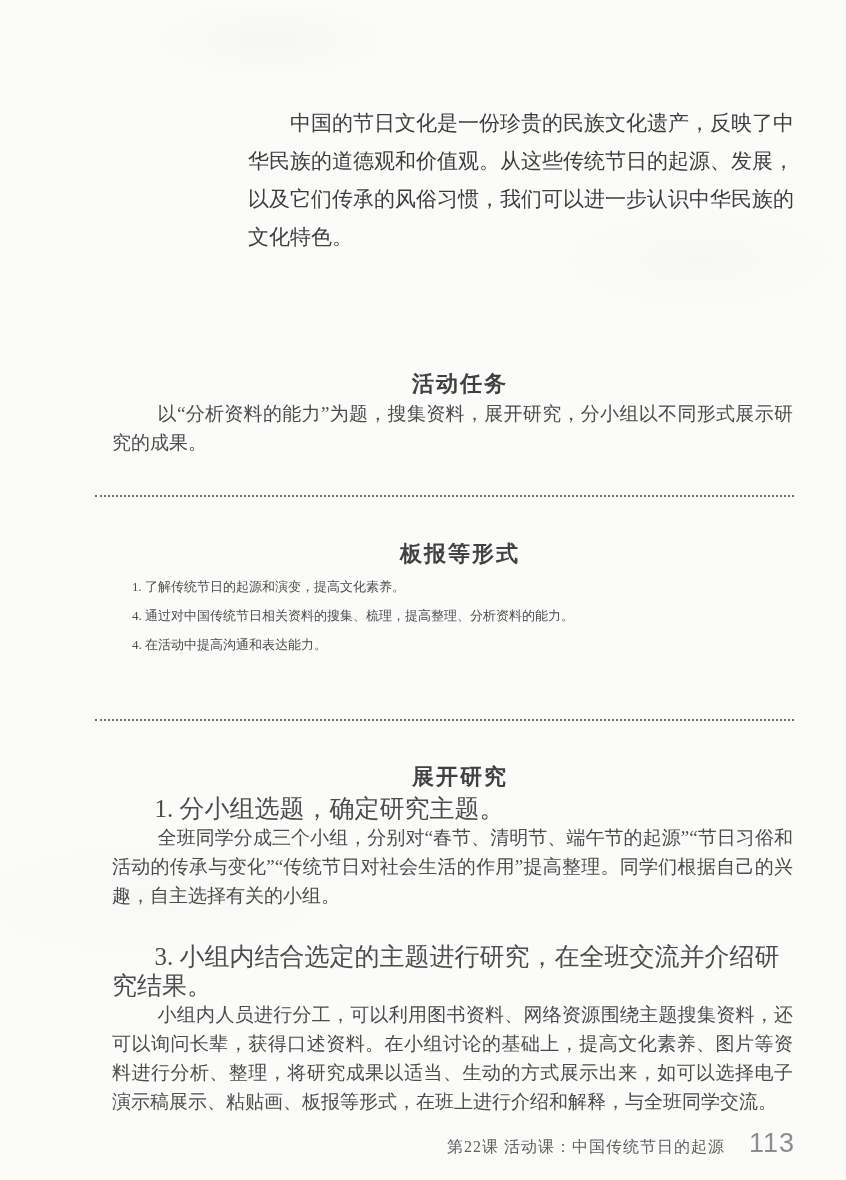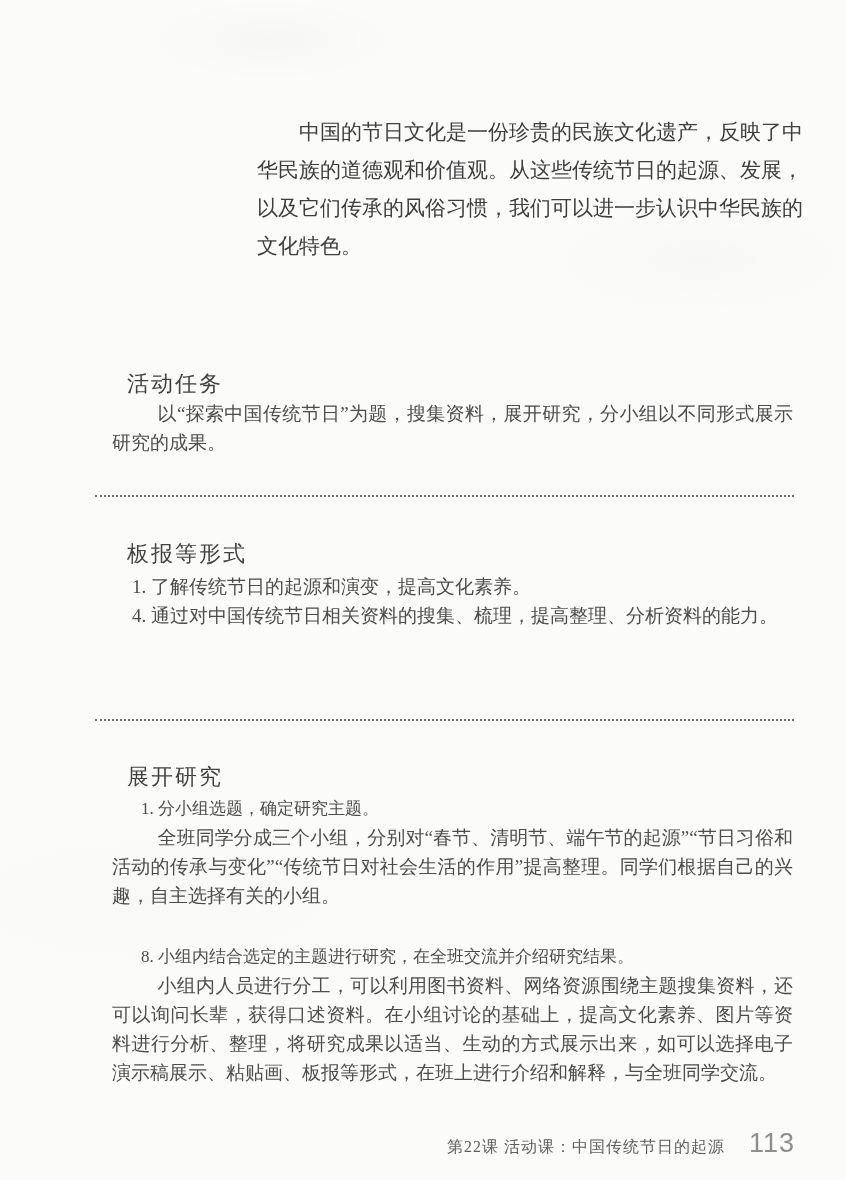--- a/index.html
+++ b/index.html
@@ -28,65 +28,66 @@
   .intro {
     position: absolute;
     left: 248px;
     top: 104px;
     width: 546px;
     font-size: 21px;
     line-height: 38px;
     text-indent: 2em;
     text-align: justify;
     color: #3d3d3d;
-    margin: 9px;
+    margin: 0;
   }
 
   .section {
     position: absolute;
     left: 112px;
     width: 681px;
   }
   .sec-task    { top: 371px; }
   .sec-goals   { top: 541px; }
   .sec-process { top: 764px; }
 
   h2.sec-title {
     font-family: "Liberation Sans", "DejaVu Sans", sans-serif;
     font-size: 22px;
     line-height: 26px;
-    font-weight: 400;
+    font-weight: 700;
     letter-spacing: 2px;
     color: #414141;
     margin: 0 0 0 15px;
+    text-align: center;
   }
 
   .body-text {
     font-size: 19px;
     line-height: 29px;
     text-align: justify;
     text-indent: 2.4em;
     color: #4c4c4c;
     margin: 2px 0 0 0;
   }
 
   .goals-list {
     list-style: none;
     margin: 5px 0 0 0;
     padding: 0;
   }
   .goals-list li {
-    font-size: 19px;
+    font-size: 13px;
     line-height: 29px;
     color: #4c4c4c;
     padding-left: 20px;
   }
 
   .step-head {
-    font-size: 17px;
+    font-size: 25px;
     line-height: 29px;
     color: #4c4c4c;
     text-indent: 1.7em;
     margin: 4px 0 0 0;
   }
   .step-head.second {
     margin-top: 32px;
   }
   .step-body {
     font-size: 19px;
@@ -129,40 +130,41 @@
 </style>
 </head>
 <body>
 
 <div class="page">
 
   <p class="intro">中国的节日文化是一份珍贵的民族文化遗产，反映了中华民族的道德观和价值观。从这些传统节日的起源、发展，以及它们传承的风俗习惯，我们可以进一步认识中华民族的文化特色。</p>
 
   <section class="section sec-task">
     <h2 class="sec-title">活动任务</h2>
-    <p class="body-text">以“探索中国传统节日”为题，搜集资料，展开研究，分小组以不同形式展示研究的成果。</p>
+    <p class="body-text">以“分析资料的能力”为题，搜集资料，展开研究，分小组以不同形式展示研究的成果。</p>
   </section>
 
   <div class="divider divider-1"></div>
 
   <section class="section sec-goals">
     <h2 class="sec-title">板报等形式</h2>
     <ul class="goals-list">
       <li>1. 了解传统节日的起源和演变，提高文化素养。</li>
       <li>4. 通过对中国传统节日相关资料的搜集、梳理，提高整理、分析资料的能力。</li>
+      <li>4. 在活动中提高沟通和表达能力。</li>
     </ul>
   </section>
 
   <div class="divider divider-2"></div>
 
   <section class="section sec-process">
     <h2 class="sec-title">展开研究</h2>
     <p class="step-head">1. 分小组选题，确定研究主题。</p>
     <p class="step-body">全班同学分成三个小组，分别对“春节、清明节、端午节的起源”“节日习俗和活动的传承与变化”“传统节日对社会生活的作用”提高整理。同学们根据自己的兴趣，自主选择有关的小组。</p>
-    <p class="step-head second">8. 小组内结合选定的主题进行研究，在全班交流并介绍研究结果。</p>
+    <p class="step-head second">3. 小组内结合选定的主题进行研究，在全班交流并介绍研究结果。</p>
     <p class="step-body">小组内人员进行分工，可以利用图书资料、网络资源围绕主题搜集资料，还可以询问长辈，获得口述资料。在小组讨论的基础上，提高文化素养、图片等资料进行分析、整理，将研究成果以适当、生动的方式展示出来，如可以选择电子演示稿展示、粘贴画、板报等形式，在班上进行介绍和解释，与全班同学交流。</p>
   </section>
 
   <footer class="page-footer">
     <span class="footer-lesson">第22课 活动课：中国传统节日的起源</span>
     <span class="footer-pagenum">113</span>
   </footer>
 
 </div>
 

